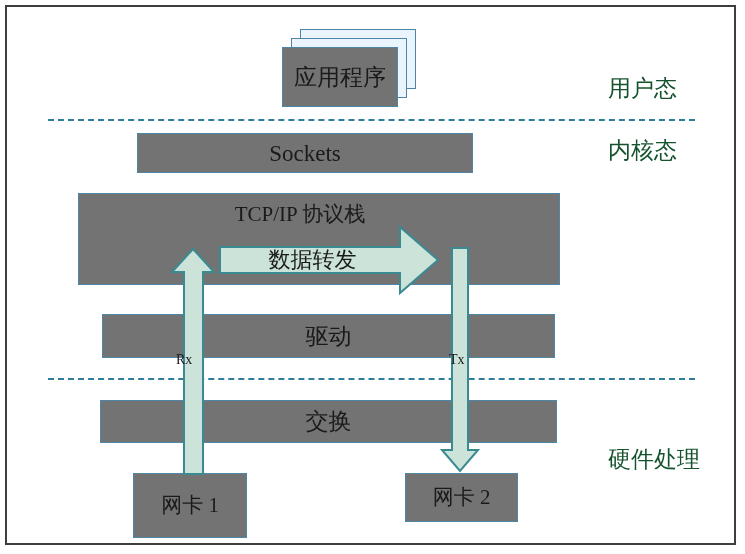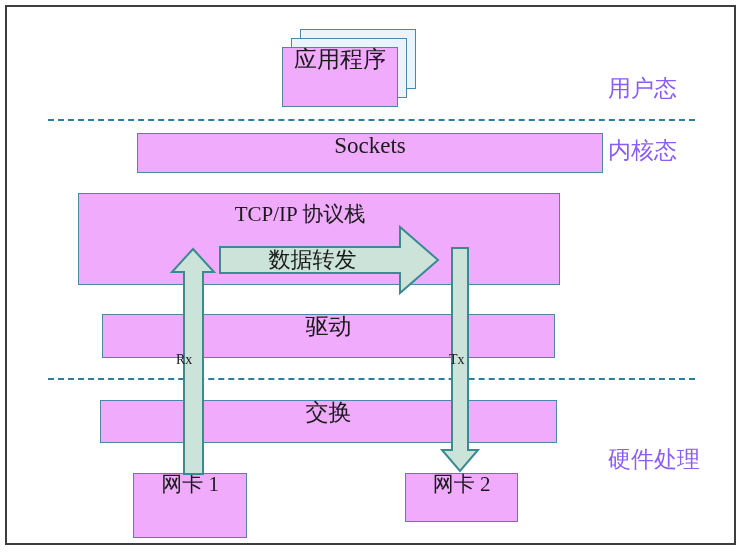--- a/index.html
+++ b/index.html
@@ -7,33 +7,33 @@
     position:relative;width:745px;height:554px;background:#ffffff;
     font-family:"Liberation Serif","DejaVu Serif",serif;color:#1a1a1a;
     overflow:hidden;
   }
   .frame{
     position:absolute;left:5px;top:5px;width:731px;height:540px;
     border:2px solid #3e3e3e;box-sizing:border-box;background:#ffffff;
   }
   .box{
     position:absolute;box-sizing:border-box;
-    background:#f0abfc;border:1.5px solid #4e86a8;
-    display:flex;align-items:flex-start;justify-content:center;
+    background:#737373;border:1.5px solid #4e86a8;
+    display:flex;align-items:center;justify-content:center;
     font-size:23px;line-height:1;z-index:2;
   }
   .stackbox{
     position:absolute;box-sizing:border-box;
     background:#e9f4fc;border:1.5px solid #4e86a8;z-index:2;
   }
   .dotted{
     position:absolute;height:0;border-top:2px dashed #2e7d9c;z-index:1;
   }
   .zone-label{
-    position:absolute;color:#8b5cf6;font-size:23px;line-height:1;
+    position:absolute;color:#14532d;font-size:23px;line-height:1;
     white-space:nowrap;z-index:5;
   }
   .arrow-label{
     position:absolute;z-index:5;font-size:14px;line-height:1;white-space:nowrap;
   }
   .svglayer{position:absolute;left:0;top:0;z-index:3;pointer-events:none;}
   .tcp-title{
     position:absolute;left:190px;top:204px;width:220px;text-align:center;
     font-size:21px;line-height:1;z-index:4;white-space:nowrap;
   }
@@ -55,21 +55,21 @@
     <span>应用程序</span>
   </div>
 
   <div class="zone-label" style="left:608px;top:77px;">用户态</div>
   <div class="zone-label" style="left:608px;top:139px;">内核态</div>
   <div class="zone-label" style="left:608px;top:448px;">硬件处理</div>
 
   <div class="dotted" style="left:48px;top:119px;width:647px;"></div>
   <div class="dotted" style="left:48px;top:378px;width:647px;"></div>
 
-  <div class="box" style="left:137px;top:133px;width:466px;height:40px;">
+  <div class="box" style="left:137px;top:133px;width:336px;height:40px;">
     <span>Sockets</span>
   </div>
 
   <div class="box" style="left:78px;top:193px;width:482px;height:92px;"></div>
   <div class="tcp-title">TCP/IP 协议栈</div>
 
   <div class="box" style="left:102px;top:314px;width:453px;height:44px;">
     <span>驱动</span>
   </div>
 

